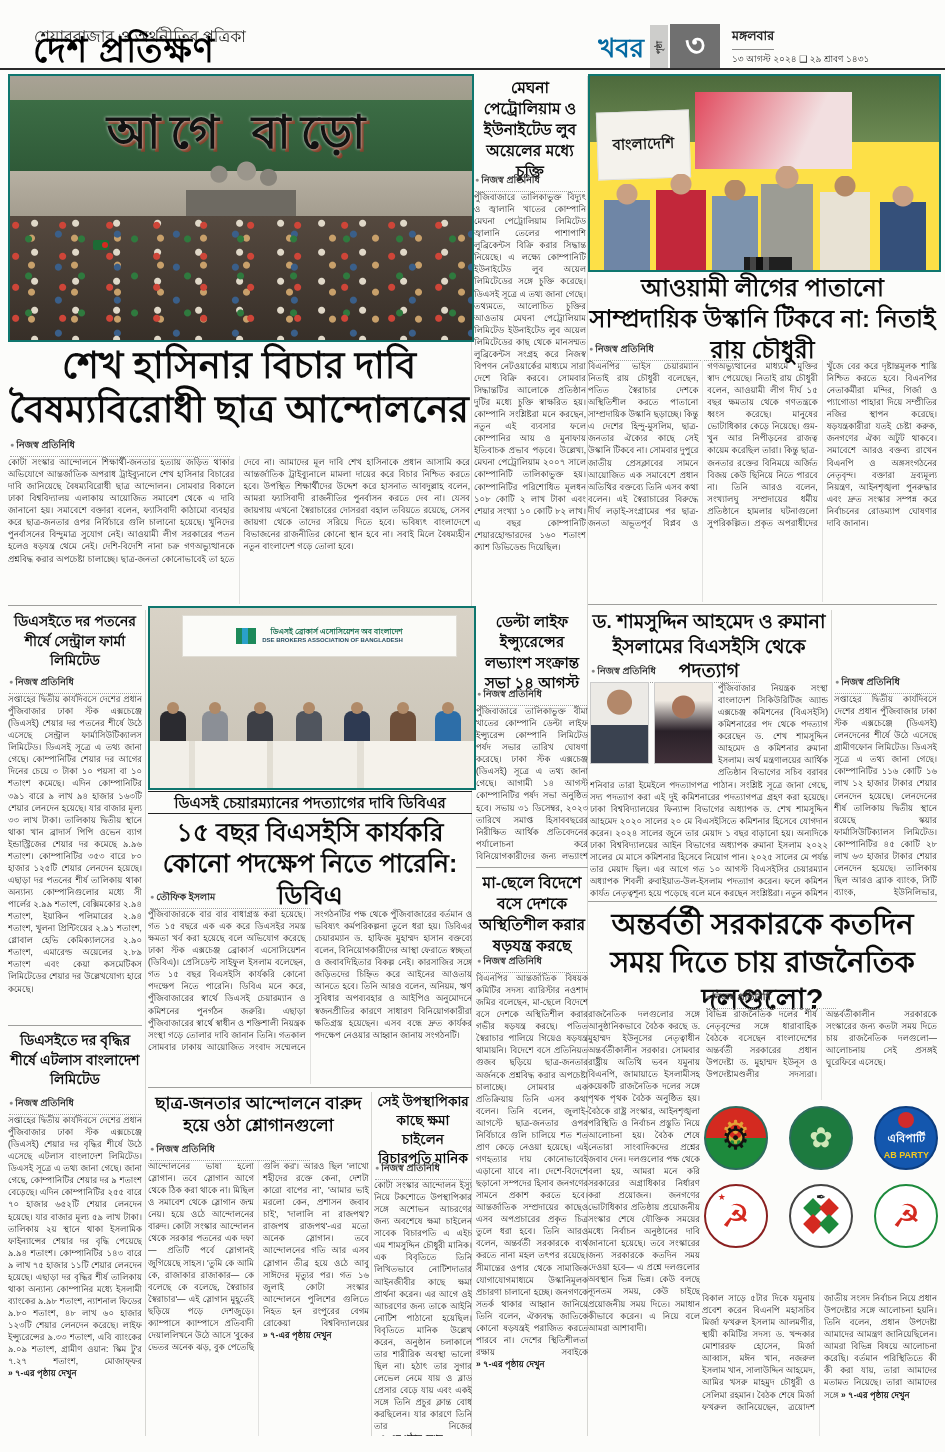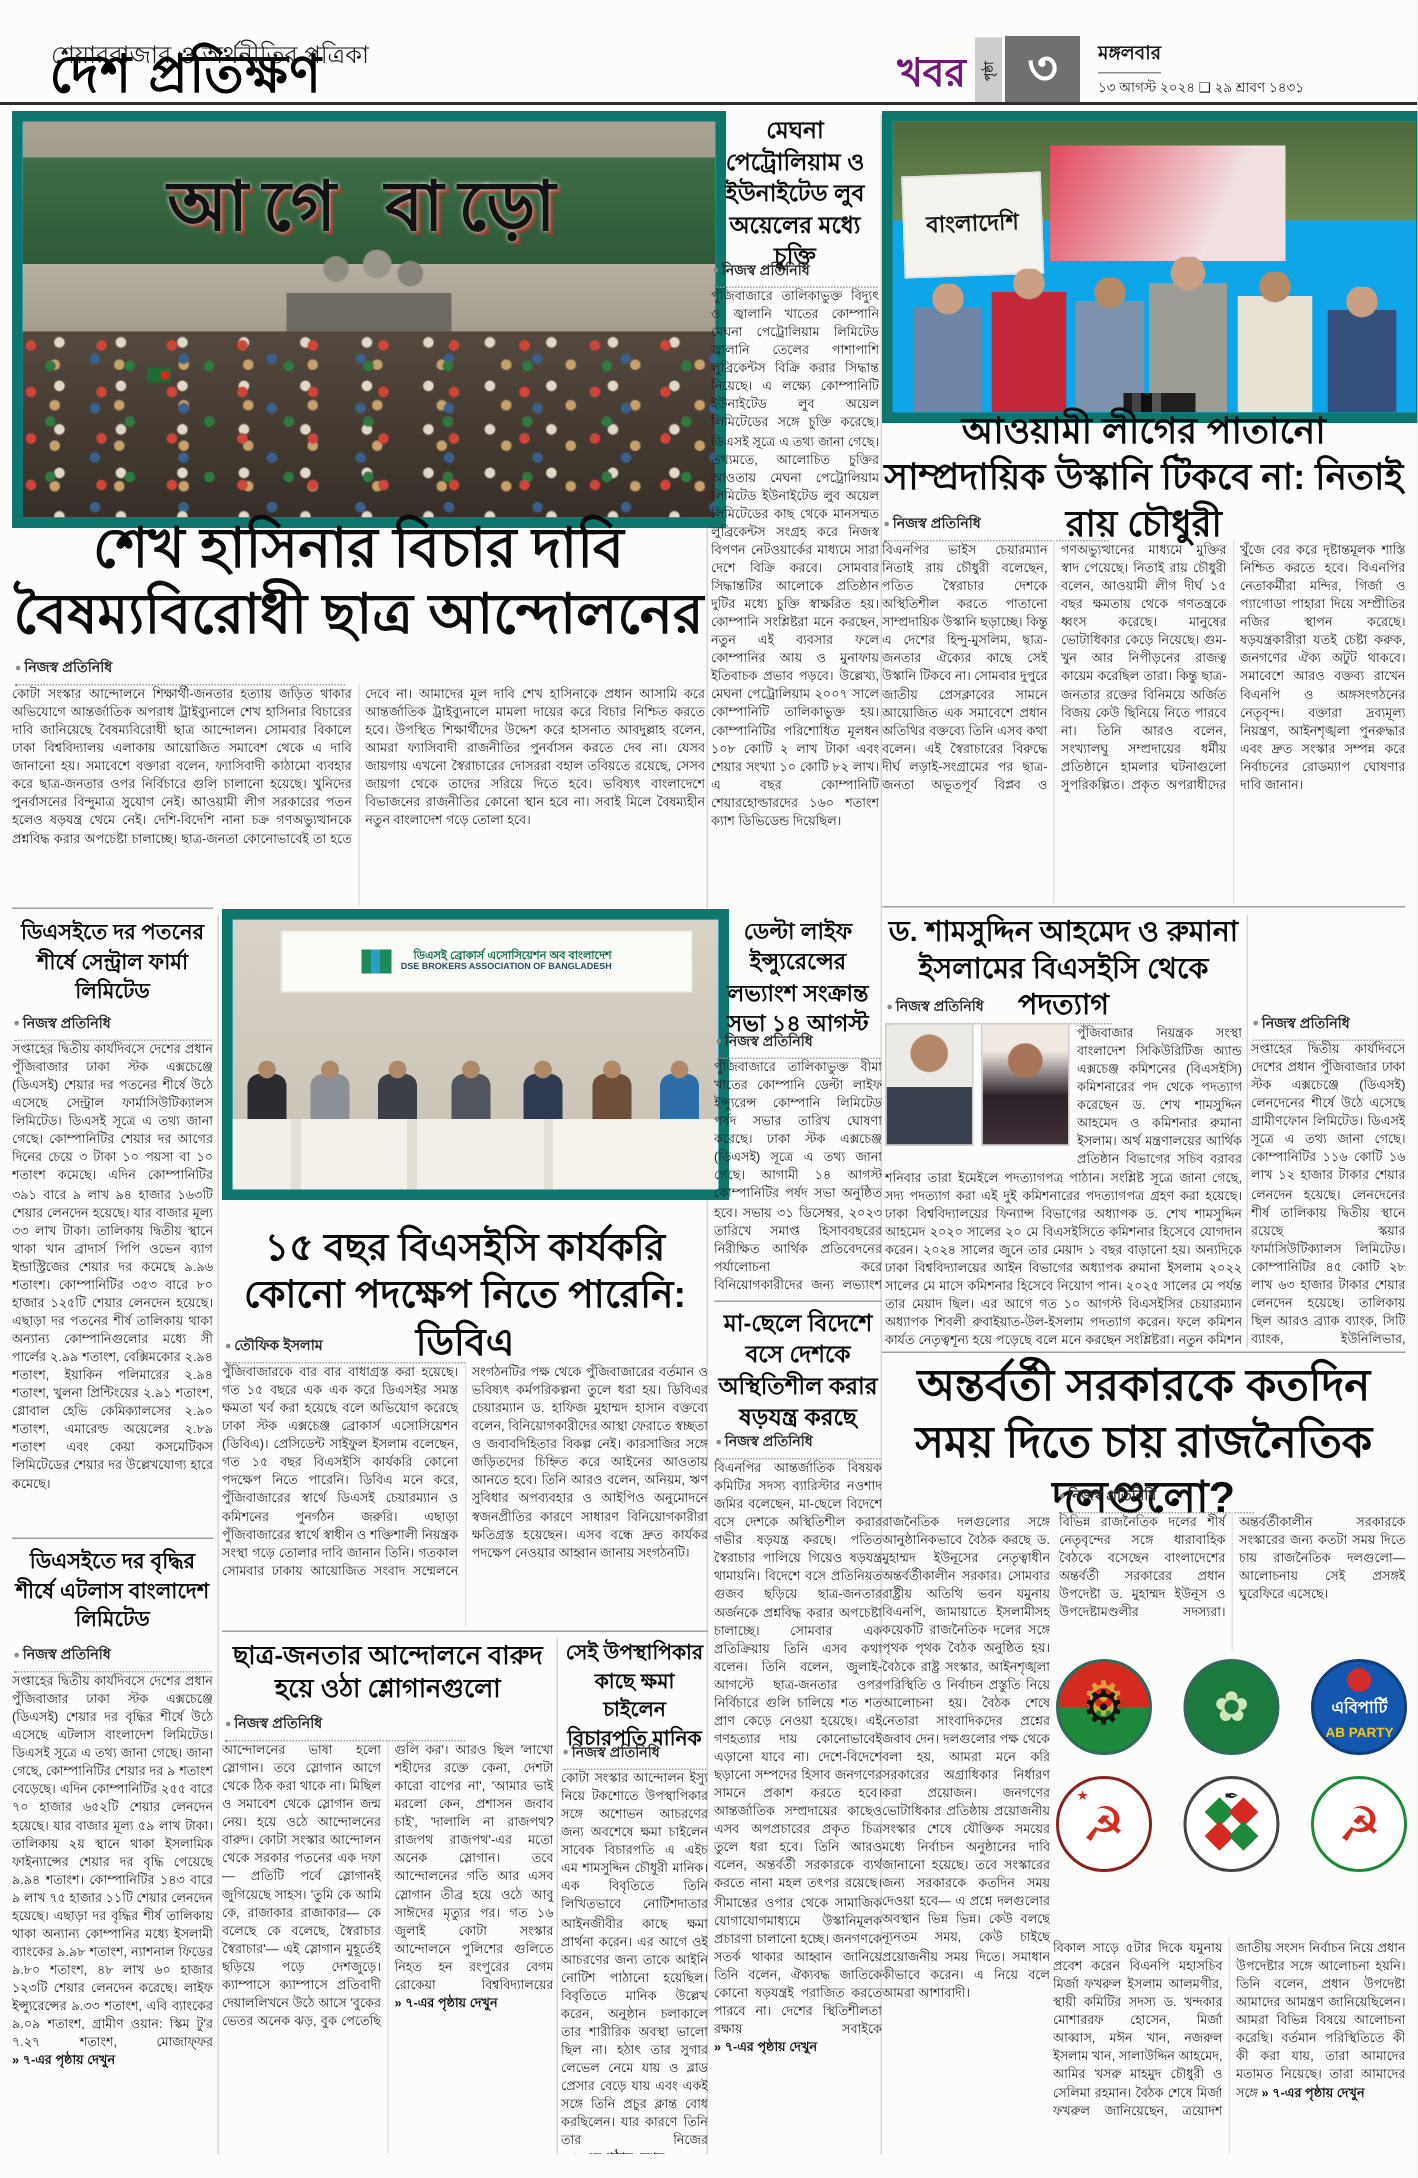--- a/index.html
+++ b/index.html
@@ -10,21 +10,21 @@
   .body-text{font-size:8.5px;line-height:1.42;text-align:justify;color:#222;overflow:hidden;}
   .cols2{column-count:2;column-gap:9px;column-rule:1px solid #e2e2e0;}
   .cols3{column-count:3;column-gap:9px;column-rule:1px solid #e2e2e0;}
   .byline{font-size:9.5px;font-weight:bold;color:#2c2c2c;padding:1px 0 3px;border-bottom:1px dotted #9a9a9a;}
   .byline::before{content:"● ";color:#8a8a8a;font-size:7px;vertical-align:1px;}
   .marker{font-weight:bold;font-size:8.5px;color:#111;white-space:nowrap;}
   .kicker{border-top:1.5px solid #222;border-bottom:1.5px solid #222;font-weight:bold;text-align:center;
           font-size:15px;line-height:1.4;color:#111;}
   .hrule{position:absolute;height:1px;background:#9f9f9c;}
   .vrule{position:absolute;width:1px;background:#d6d6d2;}
-  .ph{position:absolute;overflow:hidden;background:#0ea5e9;border:7px solid #0f766e;}
+  .ph{position:absolute;overflow:hidden;background:#fde047;border:2px solid #0f766e;}
   
   .sky{position:absolute;left:0;top:0;right:0;height:20%;background:linear-gradient(#a9a295,#93987f);}
   .bridge{position:absolute;left:0;top:9%;right:0;height:27%;background:linear-gradient(#3c6d45,#2f5a38);
           display:flex;align-items:center;justify-content:center;}
   .graffiti{font-weight:900;font-size:46px;letter-spacing:10px;color:#121212;
             text-shadow:0 0 3px rgba(255,255,255,.9),3px 3px 0 rgba(196,44,32,.55);}
   .midwall{position:absolute;left:0;top:36%;right:0;height:17%;background:linear-gradient(#b7b0a2,#a49d8f);}
   .sculpture{position:absolute;left:38%;top:30%;width:24%;height:24%;
              background:radial-gradient(circle at 30% 30%,#8f8b82 8px,transparent 9px),
                         radial-gradient(circle at 55% 25%,#9b968c 9px,transparent 10px),
@@ -89,21 +89,21 @@
   .plogo.cpb{border-color:#8a2020;}
   .plogo.cpb .glyph{color:#d42a20;}
   .plogo.cpb::after{content:"★";position:absolute;top:6px;left:12px;font-size:9px;color:#d42a20;}
   .plogo.islami{border-color:#444;}
   .diamonds{display:grid;grid-template-columns:14px 14px;gap:2px;transform:rotate(0deg);}
   .dm{width:14px;height:14px;transform:rotate(45deg);}
   .plogo.islami::after{content:"✒";position:absolute;top:4px;font-size:12px;color:#222;}
   .plogo.left2{border-color:#1d8a3c;}
   .plogo.left2 .glyph{color:#d42a20;}
   .mast-title{font-size:35px;font-weight:900;color:#000;letter-spacing:1px;line-height:1;}
-  .sec-label{font-size:26px;font-weight:900;text-align:right;color:#701a75;}
+  .sec-label{font-size:26px;font-weight:900;text-align:right;color:#0369a1;}
   .pageword{background:#cdcdcb;color:#333;display:flex;align-items:center;justify-content:center;}
   .pageword span{transform:rotate(-90deg);font-size:8px;font-weight:bold;white-space:nowrap;}
   .pagenum{background:#707070;color:#fff;font-size:31px;font-weight:bold;display:flex;align-items:center;justify-content:center;}
   .weekday{font-size:12.5px;font-weight:bold;border-bottom:1px solid #8c8c8c;display:inline-block;padding-bottom:2px;}
   .dateline{font-size:9px;color:#222;margin-top:2px;}
 </style>
 </head>
 <body>
 
 <div id="page">
@@ -205,20 +205,21 @@
     <div class="pc-person" style="left:3%;bottom:24%;background:#2b2b30;"></div>
     <div class="pc-person" style="left:16%;bottom:24%;background:#8b8f96;"></div>
     <div class="pc-person" style="left:30%;bottom:24%;background:#3d3f46;"></div>
     <div class="pc-person" style="left:45%;bottom:24%;background:#50555e;"></div>
     <div class="pc-person" style="left:60%;bottom:24%;background:#2e3a52;"></div>
     <div class="pc-person" style="left:74%;bottom:24%;background:#6e4f3a;"></div>
     <div class="pc-person" style="left:88%;bottom:24%;background:#2d6ea8;"></div>
     <div class="pc-table"></div>
   </div>
 
+  <div class="abs kicker" style="left:148px;top:791px;width:324px;">ডিএসই চেয়ারম্যানের পদত্যাগের দাবি ডিবিএর</div>
   <div class="abs headline" style="left:148px;top:817px;width:324px;font-size:25px;line-height:1.25;">১৫ বছর বিএসইসি কার্যকরি কোনো পদক্ষেপ নিতে পারেনি: ডিবিএ</div>
   <div class="abs byline" style="left:150px;top:889px;width:160px;">তৌফিক ইসলাম</div>
   <div class="abs body-text cols2" style="left:148px;top:908px;width:324px;height:176px;">
     <span>পুঁজিবাজারকে বার বার বাধাগ্রস্ত করা হয়েছে। গত ১৫ বছরে এক এক করে ডিএসইর সমস্ত ক্ষমতা খর্ব করা হয়েছে বলে অভিযোগ করেছে ঢাকা স্টক এক্সচেঞ্জ ব্রোকার্স এসোসিয়েশন (ডিবিএ)। প্রেসিডেন্ট সাইফুল ইসলাম বলেছেন, গত ১৫ বছর বিএসইসি কার্যকরি কোনো পদক্ষেপ নিতে পারেনি। ডিবিএ মনে করে, পুঁজিবাজারের স্বার্থে ডিএসই চেয়ারম্যান ও কমিশনের পুনর্গঠন জরুরি। এছাড়া পুঁজিবাজারের স্বার্থে স্বাধীন ও শক্তিশালী নিয়ন্ত্রক সংস্থা গড়ে তোলার দাবি জানান তিনি। গতকাল সোমবার ঢাকায় আয়োজিত সংবাদ সম্মেলনে সংগঠনটির পক্ষ থেকে পুঁজিবাজারের বর্তমান ও ভবিষ্যৎ কর্মপরিকল্পনা তুলে ধরা হয়। ডিবিএর চেয়ারম্যান ড. হাফিজ মুহাম্মদ হাসান বক্তব্যে বলেন, বিনিয়োগকারীদের আস্থা ফেরাতে স্বচ্ছতা ও জবাবদিহিতার বিকল্প নেই। কারসাজির সঙ্গে জড়িতদের চিহ্নিত করে আইনের আওতায় আনতে হবে। তিনি আরও বলেন, অনিয়ম, ঋণ সুবিধার অপব্যবহার ও আইপিও অনুমোদনে স্বজনপ্রীতির কারণে সাধারণ বিনিয়োগকারীরা ক্ষতিগ্রস্ত হয়েছেন। এসব বন্ধে দ্রুত কার্যকর পদক্ষেপ নেওয়ার আহ্বান জানায় সংগঠনটি।</span>
   </div>
   <div class="hrule" style="left:148px;top:1087px;width:324px;"></div>
 
   <div class="abs headline" style="left:148px;top:1093px;width:221px;font-size:17px;line-height:1.3;">ছাত্র-জনতার আন্দোলনে বারুদ হয়ে ওঠা শ্লোগানগুলো</div>
   <div class="abs byline" style="left:150px;top:1141px;width:160px;">নিজস্ব প্রতিনিধি</div>
   <div class="abs body-text cols2" style="left:148px;top:1160px;width:221px;height:276px;">

